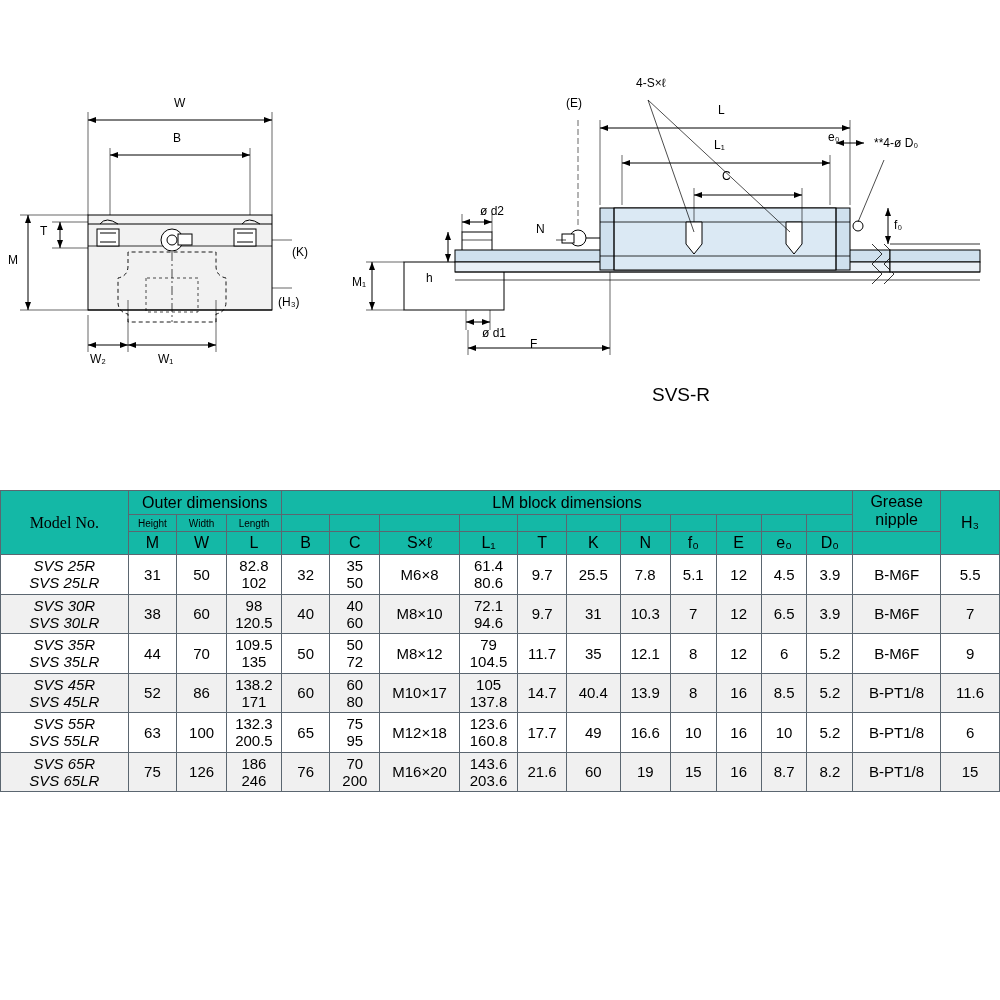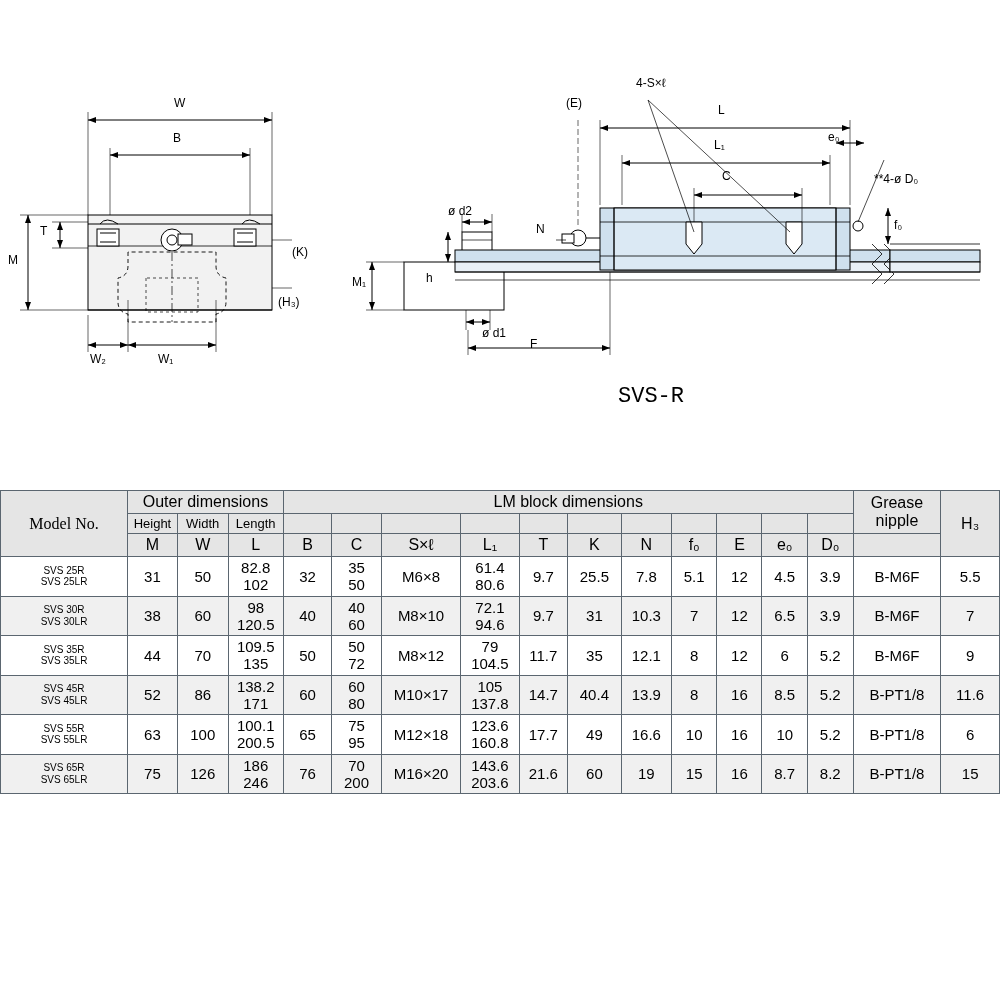--- a/index.html
+++ b/index.html
@@ -42,21 +42,21 @@
     width: 1000px;
     font-size: 15px;
   }
   #spec-table th, #spec-table td {
     border: 1px solid #5b6670;
     text-align: center;
     vertical-align: middle;
     padding: 2px 2px;
   }
   #spec-table thead th {
-    background: #e5e5e5;
+    background: #14b8a6;
     font-weight: normal;
   }
   #spec-table tbody td {
     background: #ffffff;
   }
   #spec-table tbody tr.alt td {
     background: #f0f0f0;
   }
   td.model, th.model {
     text-align: left;
@@ -65,25 +65,26 @@
   .two-line {
     line-height: 1.15;
   }
   .hdr-group {
     font-size: 16px;
   }
   .hdr-sym {
     font-size: 16px;
   }
   .hdr-small {
-    font-size: 13px;
+    font-size: 10px;
   }
   #spec-table tbody td.model {
-    font-size: 10px;
+    font-size: 15px;
     line-height: 1.15;
+    font-style: italic;
   }
 </style>
 </head>
 <body>
 
 <div id="drawing">
 
   <svg width="1000" height="470" viewBox="0 0 1000 470">
     <g stroke="#000" fill="none" stroke-width="1">
 
@@ -254,37 +255,37 @@
 
   <span class="capital-label" style="left:174px; top:96px;">W</span>
   <span class="capital-label" style="left:173px; top:131px;">B</span>
   <span class="capital-label" style="left:40px; top:224px;">T</span>
   <span class="capital-label" style="left:8px; top:253px;">M</span>
   <span class="capital-label" style="left:90px; top:352px;">W₂</span>
   <span class="capital-label" style="left:158px; top:352px;">W₁</span>
   <span class="capital-label" style="left:292px; top:245px;">(K)</span>
   <span class="capital-label" style="left:278px; top:295px;">(H₃)</span>
 
-  <span class="capital-label" style="left:448px; top:204px;">ø d2</span>
+  <span class="capital-label" style="left:480px; top:204px;">ø d2</span>
   <span class="capital-label" style="left:462px; top:326px;margin-left:20px;">ø d1</span>
   <span class="capital-label" style="left:352px; top:275px;">M₁</span>
   <span class="capital-label" style="left:426px; top:271px;">h</span>
   <span class="capital-label" style="left:530px; top:337px;">F</span>
   <span class="capital-label" style="left:536px; top:222px;">N</span>
 
   <span class="capital-label" style="left:566px; top:96px;">(E)</span>
   <span class="capital-label" style="left:636px; top:76px;">4-S×ℓ</span>
   <span class="capital-label" style="left:718px; top:103px;">L</span>
   <span class="capital-label" style="left:714px; top:138px;">L₁</span>
   <span class="capital-label" style="left:722px; top:169px;">C</span>
   <span class="capital-label" style="left:828px; top:130px;">e₀</span>
-  <span class="capital-label" style="left:874px; top:136px;margin-top:36px;">**4-ø D₀</span>
+  <span class="capital-label" style="left:874px; top:136px;">**4-ø D₀</span>
   <span class="capital-label" style="left:894px; top:218px;">f₀</span>
 
-  <span class="capital-label" style="left:618px; top:384px; font-size:22px;font-family:Liberation Mono, monospace;">SVS-R</span>
+  <span class="capital-label" style="left:652px; top:384px; font-size:19px;">SVS-R</span>
 </div>
 
 <table id="spec-table">
   <thead>
     <tr>
       <th class="model hdr-group" rowspan="3" style="width:136px;font-family:Liberation Serif, serif;">Model No.</th>
       <th class="hdr-group" colspan="3" style="width:146px;">
         <div>Outer dimensions</div>
       </th>
       <th class="hdr-group" colspan="11">LM block dimensions</th>
@@ -456,21 +457,21 @@
     </tr>
 
     <tr>
       <td class="model">
         <div>SVS 55R</div>
         <div>SVS 55LR</div>
       </td>
       <td>63</td>
       <td>100</td>
       <td class="two-line">
-        <div>100.1</div>
+        <div>132.3</div>
         <div>200.5</div>
       </td>
       <td>65</td>
       <td class="two-line">
         <div>75</div>
         <div>95</div>
       </td>
       <td>M12×18</td>
       <td class="two-line">
         <div>123.6</div>

